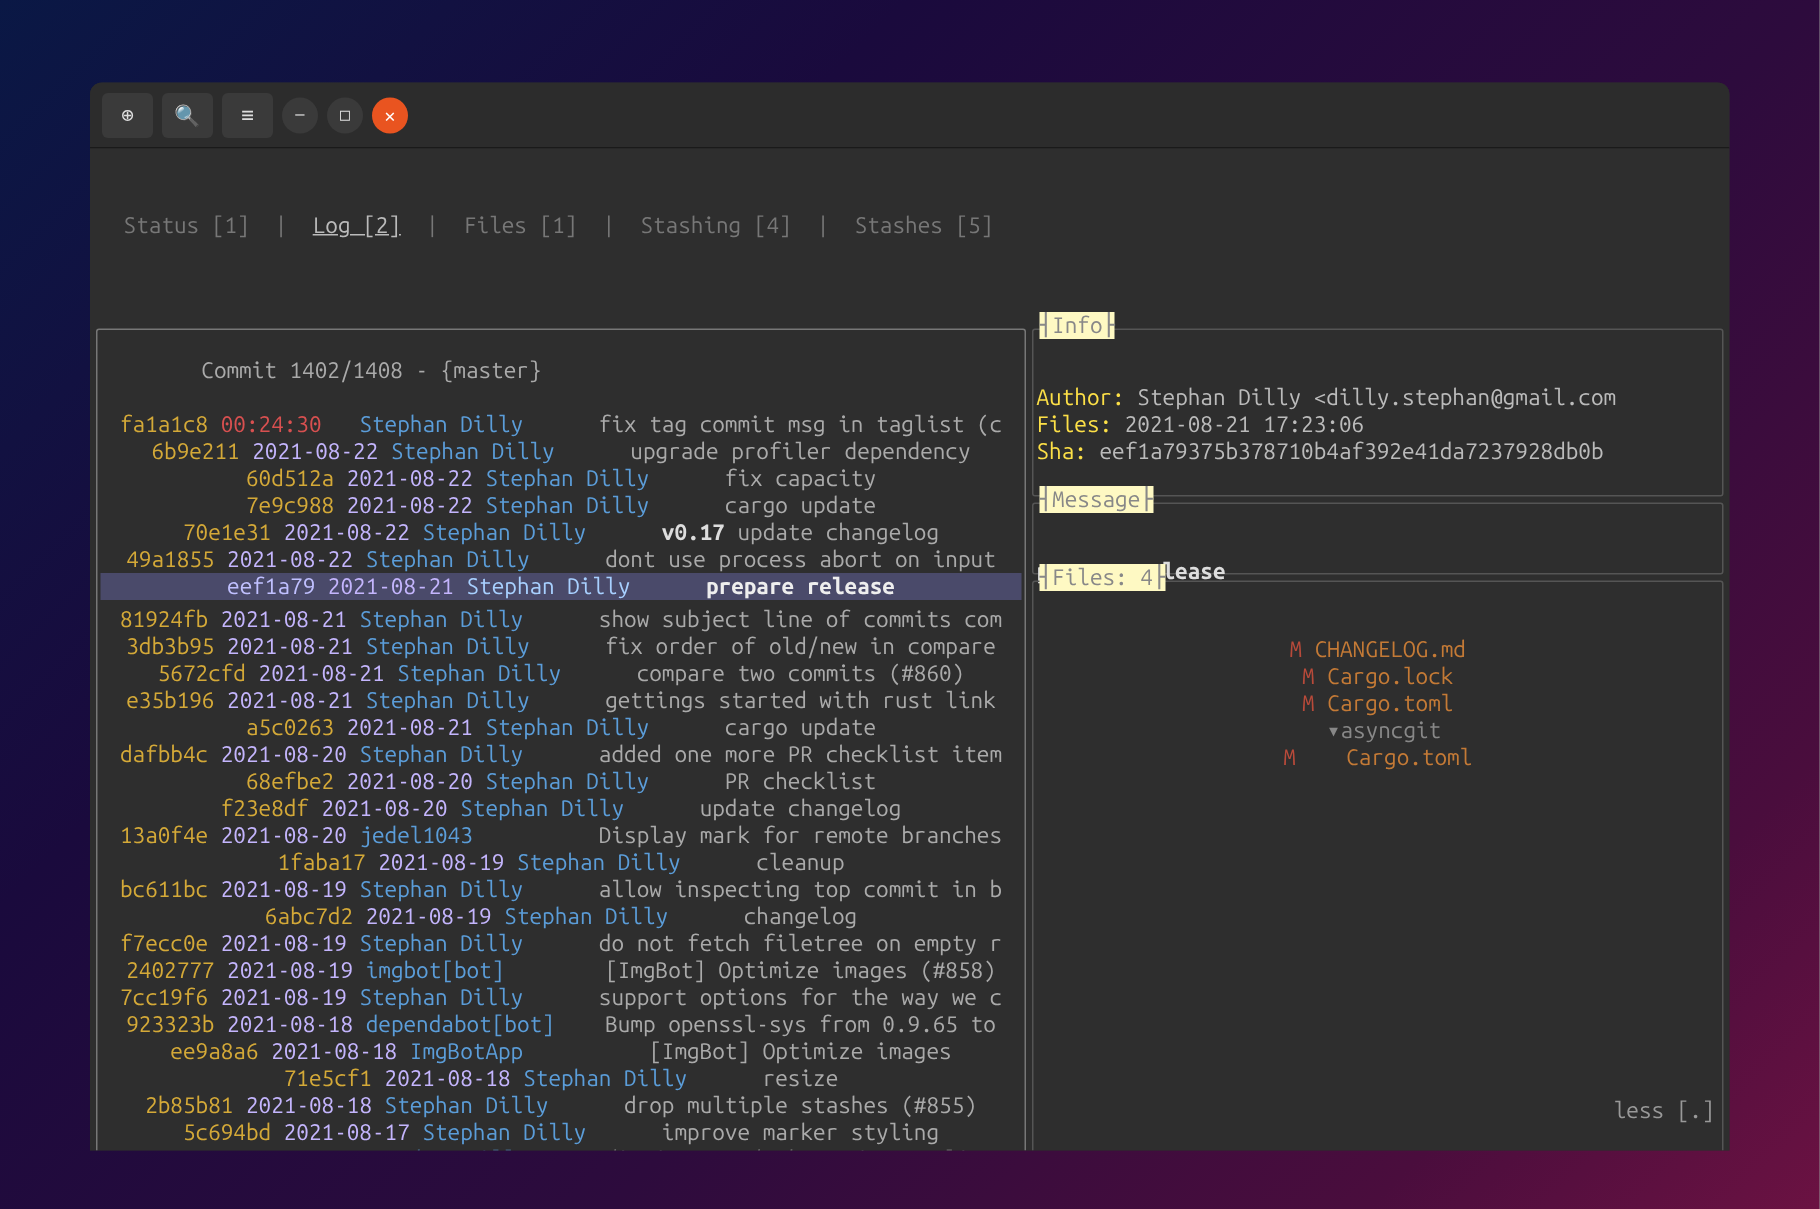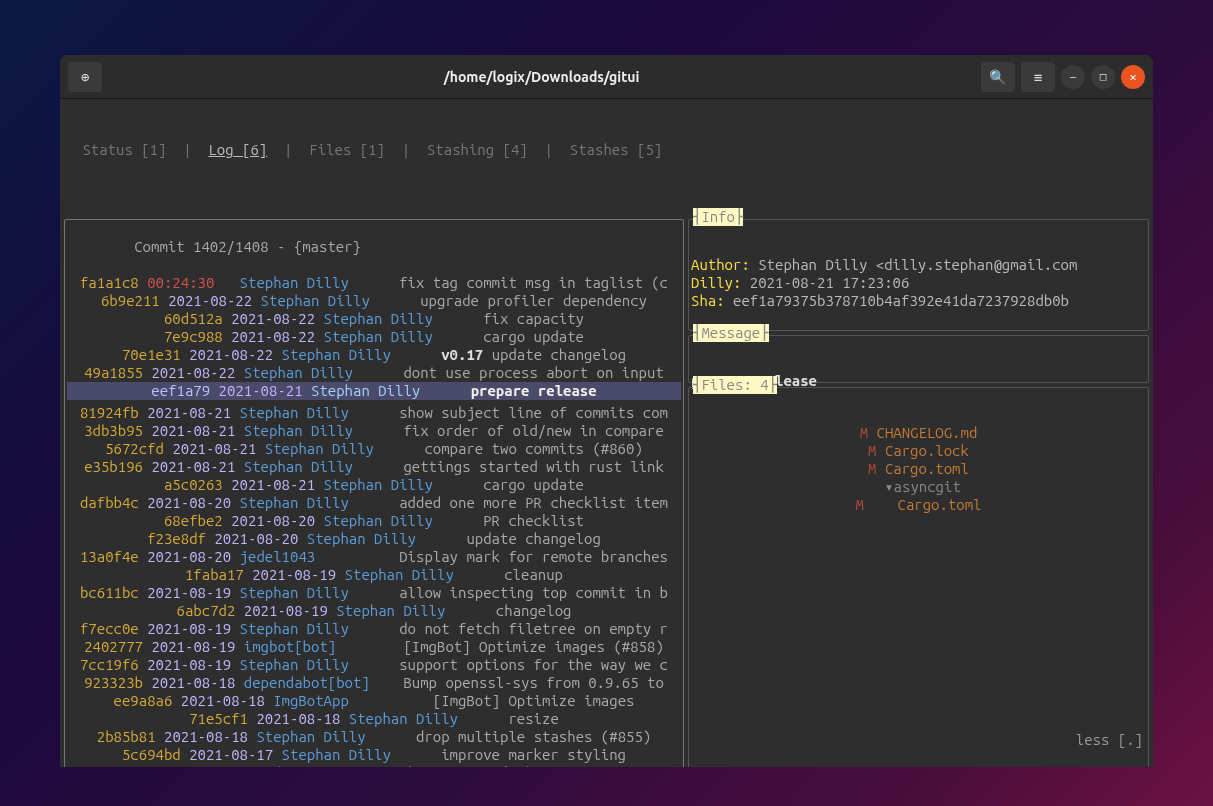--- a/index.html
+++ b/index.html
@@ -95,42 +95,41 @@
   .folder { color: #888; }
   .message-text { color: #ddd; font-weight: bold; }
   .bottom-right { position: absolute; right: 10px; bottom: 18px; color: #999;}
 </style>
 </head>
 <body>
 
 <div class="window">
   <div class="titlebar">
     <div class="tbtn">⊕</div>
-    <div class="t-title">/home/logix/Downloads/gitui</div>
     <div class="tbtn">🔍</div>
     <div class="tbtn">≡</div>
     <div class="tbtn t-round">—</div>
     <div class="tbtn t-round">□</div>
     <div class="tbtn t-close">✕</div>
   </div>
 
   <div class="terminal">
-    <div class="tabs"> <span>Status [1]</span>  <span class="tab-sep">|</span>  <span class="tab-active">Log [6]</span>  <span class="tab-sep">|</span>  <span>Files [1]</span>  <span class="tab-sep">|</span>  <span>Stashing [4]</span>  <span class="tab-sep">|</span>  <span>Stashes [5]</span></div>
+    <div class="tabs"> <span>Status [1]</span>  <span class="tab-sep">|</span>  <span class="tab-active">Log [2]</span>  <span class="tab-sep">|</span>  <span>Files [1]</span>  <span class="tab-sep">|</span>  <span>Stashing [4]</span>  <span class="tab-sep">|</span>  <span>Stashes [5]</span></div>
 
     <div class="content">
       <div class="leftpane">
         <span class="commit-header">Commit 1402/1408 - {master}</span>
         <div id="commit-rows"><span class="row"><span class="hash">fa1a1c8</span> <span class="date-now">00:24:30  </span> <span class="author">Stephan Dilly  </span>    <span class="msg">fix tag commit msg in taglist (c</span></span><span class="row"><span class="hash">6b9e211</span> <span class="date">2021-08-22</span> <span class="author">Stephan Dilly  </span>    <span class="msg">upgrade profiler dependency</span></span><span class="row"><span class="hash">60d512a</span> <span class="date">2021-08-22</span> <span class="author">Stephan Dilly  </span>    <span class="msg">fix capacity</span></span><span class="row"><span class="hash">7e9c988</span> <span class="date">2021-08-22</span> <span class="author">Stephan Dilly  </span>    <span class="msg">cargo update</span></span><span class="row"><span class="hash">70e1e31</span> <span class="date">2021-08-22</span> <span class="author">Stephan Dilly  </span>    <span class="msg-bold">v0.17 </span><span class="msg">update changelog</span></span><span class="row"><span class="hash">49a1855</span> <span class="date">2021-08-22</span> <span class="author">Stephan Dilly  </span>    <span class="msg">dont use process abort on input</span></span><span class="row selected"><span class="hash">eef1a79</span> <span class="date">2021-08-21</span> <span class="author">Stephan Dilly  </span>    <span class="msg">prepare release</span></span><span class="row"><span class="hash">81924fb</span> <span class="date">2021-08-21</span> <span class="author">Stephan Dilly  </span>    <span class="msg">show subject line of commits com</span></span><span class="row"><span class="hash">3db3b95</span> <span class="date">2021-08-21</span> <span class="author">Stephan Dilly  </span>    <span class="msg">fix order of old/new in compare</span></span><span class="row"><span class="hash">5672cfd</span> <span class="date">2021-08-21</span> <span class="author">Stephan Dilly  </span>    <span class="msg">compare two commits (#860)</span></span><span class="row"><span class="hash">e35b196</span> <span class="date">2021-08-21</span> <span class="author">Stephan Dilly  </span>    <span class="msg">gettings started with rust link</span></span><span class="row"><span class="hash">a5c0263</span> <span class="date">2021-08-21</span> <span class="author">Stephan Dilly  </span>    <span class="msg">cargo update</span></span><span class="row"><span class="hash">dafbb4c</span> <span class="date">2021-08-20</span> <span class="author">Stephan Dilly  </span>    <span class="msg">added one more PR checklist item</span></span><span class="row"><span class="hash">68efbe2</span> <span class="date">2021-08-20</span> <span class="author">Stephan Dilly  </span>    <span class="msg">PR checklist</span></span><span class="row"><span class="hash">f23e8df</span> <span class="date">2021-08-20</span> <span class="author">Stephan Dilly  </span>    <span class="msg">update changelog</span></span><span class="row"><span class="hash">13a0f4e</span> <span class="date">2021-08-20</span> <span class="author">jedel1043      </span>    <span class="msg">Display mark for remote branches</span></span><span class="row"><span class="hash">1faba17</span> <span class="date">2021-08-19</span> <span class="author">Stephan Dilly  </span>    <span class="msg">cleanup</span></span><span class="row"><span class="hash">bc611bc</span> <span class="date">2021-08-19</span> <span class="author">Stephan Dilly  </span>    <span class="msg">allow inspecting top commit in b</span></span><span class="row"><span class="hash">6abc7d2</span> <span class="date">2021-08-19</span> <span class="author">Stephan Dilly  </span>    <span class="msg">changelog</span></span><span class="row"><span class="hash">f7ecc0e</span> <span class="date">2021-08-19</span> <span class="author">Stephan Dilly  </span>    <span class="msg">do not fetch filetree on empty r</span></span><span class="row"><span class="hash">2402777</span> <span class="date">2021-08-19</span> <span class="author">imgbot[bot]    </span>    <span class="msg">[ImgBot] Optimize images (#858)</span></span><span class="row"><span class="hash">7cc19f6</span> <span class="date">2021-08-19</span> <span class="author">Stephan Dilly  </span>    <span class="msg">support options for the way we c</span></span><span class="row"><span class="hash">923323b</span> <span class="date">2021-08-18</span> <span class="author">dependabot[bot]</span>    <span class="msg">Bump openssl-sys from 0.9.65 to</span></span><span class="row"><span class="hash">ee9a8a6</span> <span class="date">2021-08-18</span> <span class="author">ImgBotApp      </span>    <span class="msg">[ImgBot] Optimize images</span></span><span class="row"><span class="hash">71e5cf1</span> <span class="date">2021-08-18</span> <span class="author">Stephan Dilly  </span>    <span class="msg">resize</span></span><span class="row"><span class="hash">2b85b81</span> <span class="date">2021-08-18</span> <span class="author">Stephan Dilly  </span>    <span class="msg">drop multiple stashes (#855)</span></span><span class="row"><span class="hash">5c694bd</span> <span class="date">2021-08-17</span> <span class="author">Stephan Dilly  </span>    <span class="msg">improve marker styling</span></span><span class="row"><span class="hash">3847ec9</span> <span class="date">2021-08-17</span> <span class="author">Stephan Dilly  </span>    <span class="msg">distinct marked commits styling</span></span></div>
       </div>
 
       <div class="rightpane">
         <div class="panel ibox">
           <span class="panel-title">┤<span>Info</span>├</span>
 <span class="infolabel">Author:</span> <span class="infoval">Stephan Dilly &lt;dilly.stephan@gmail.com</span>
-<span class="infolabel">Dilly:</span> <span class="infoval">2021-08-21 17:23:06</span>
+<span class="infolabel">Files:</span> <span class="infoval">2021-08-21 17:23:06</span>
 <span class="infolabel">Sha:</span> <span class="infoval">eef1a79375b378710b4af392e41da7237928db0b</span>
         </div>
 
         <div class="panel mbox">
           <span class="panel-title">┤<span>Message</span>├</span>
 <span class="message-text">prepare release</span>
         </div>
 
         <div class="panel fbox">
           <span class="panel-title">┤<span>Files: 4</span>├</span>

